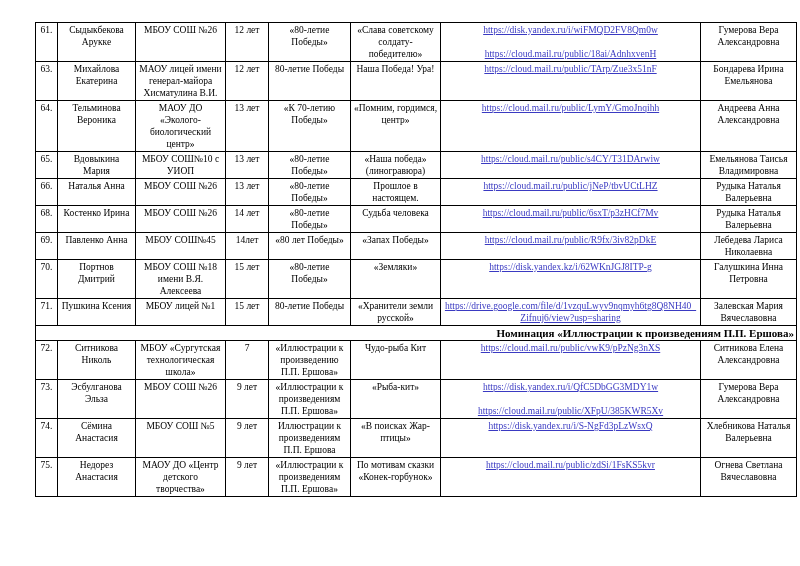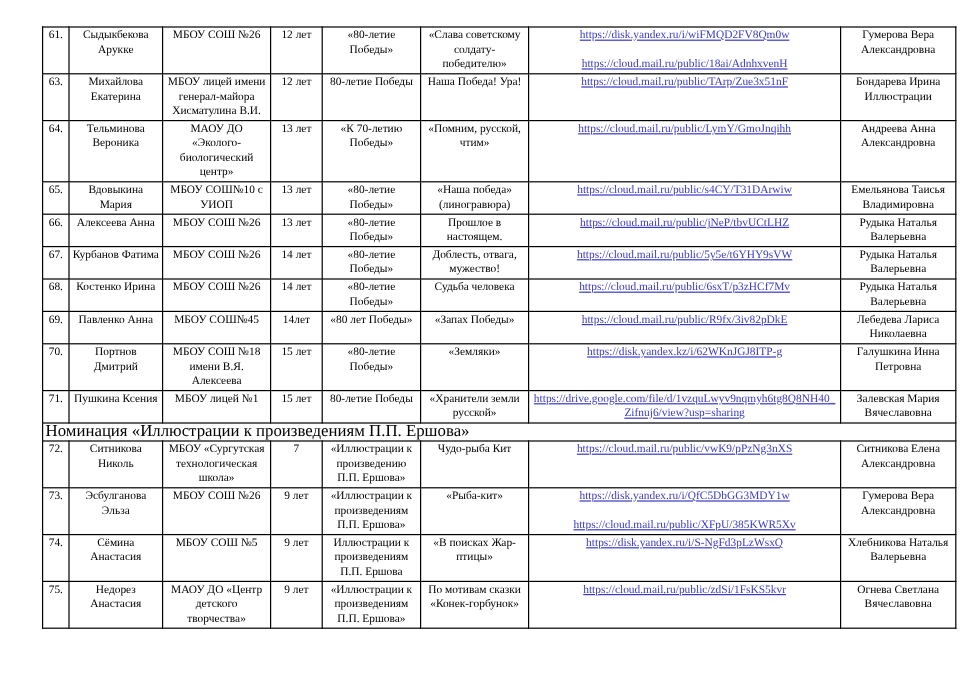--- a/index.html
+++ b/index.html
@@ -39,24 +39,24 @@
   td.num-cell { text-align: center; }
   td.link-cell { word-break: break-all; }
   .link-line {
     display: block;
     color: #3a3ac2;
     text-decoration: underline;
     word-break: break-all;
   }
   .link-gap { display: block; height: 12px; }
   tr.section-row td {
-    font-weight: normal;
-    font-size: 14px;
+    font-weight: bold;
+    font-size: 11px;
     line-height: 14px;
-    text-align: left;
+    text-align: right;
     padding: 0 2px;
   }
 </style>
 </head>
 <body>
 
 <div class="page">
   <table class="results">
     <colgroup>
       <col style="width:22px">
@@ -79,74 +79,62 @@
           <td class="link-cell">
             <a class="link-line" href="#">https://disk.yandex.ru/i/wiFMQD2FV8Qm0w</a>
             <span class="link-gap"></span>
             <a class="link-line" href="#">https://cloud.mail.ru/public/18ai/AdnhxvenH</a>
           </td>
           <td>Гумерова Вера Александровна</td>
         </tr>
         <tr>
           <td class="num-cell">63.</td>
           <td>Михайлова Екатерина</td>
-          <td>МБОУ лицей имени генерал-майора Хисматулина В.И.</td>
+          <td>МАОУ лицей имени генерал-майора Хисматулина В.И.</td>
           <td>12 лет</td>
           <td>80-летие Победы</td>
           <td>Наша Победа! Ура!</td>
           <td class="link-cell">
             <a class="link-line" href="#">https://cloud.mail.ru/public/TArp/Zue3x51nF</a>
           </td>
-          <td>Бондарева Ирина Иллюстрации</td>
+          <td>Бондарева Ирина Емельянова</td>
         </tr>
         <tr>
           <td class="num-cell">64.</td>
           <td>Тельминова Вероника</td>
           <td>МАОУ ДО «Эколого-биологический центр»</td>
           <td>13 лет</td>
           <td>«К 70-летию Победы»</td>
-          <td>«Помним, русской, чтим»</td>
+          <td>«Помним, гордимся, центр»</td>
           <td class="link-cell">
             <a class="link-line" href="#">https://cloud.mail.ru/public/LymY/GmoJnqihh</a>
           </td>
           <td>Андреева Анна Александровна</td>
         </tr>
         <tr>
           <td class="num-cell">65.</td>
           <td>Вдовыкина Мария</td>
           <td>МБОУ СОШ№10 с УИОП</td>
           <td>13 лет</td>
           <td>«80-летие Победы»</td>
           <td>«Наша победа» (линогравюра)</td>
           <td class="link-cell">
             <a class="link-line" href="#">https://cloud.mail.ru/public/s4CY/T31DArwiw</a>
           </td>
           <td>Емельянова Таисья Владимировна</td>
         </tr>
         <tr>
           <td class="num-cell">66.</td>
-          <td>Алексеева Анна</td>
+          <td>Наталья Анна</td>
           <td>МБОУ СОШ №26</td>
           <td>13 лет</td>
           <td>«80-летие Победы»</td>
           <td>Прошлое в настоящем.</td>
           <td class="link-cell">
             <a class="link-line" href="#">https://cloud.mail.ru/public/jNeP/tbvUCtLHZ</a>
-          </td>
-          <td>Рудыка Наталья Валерьевна</td>
-        </tr>
-        <tr>
-          <td class="num-cell">67.</td>
-          <td>Курбанов Фатима</td>
-          <td>МБОУ СОШ №26</td>
-          <td>14 лет</td>
-          <td>«80-летие Победы»</td>
-          <td>Доблесть, отвага, мужество!</td>
-          <td class="link-cell">
-            <a class="link-line" href="#">https://cloud.mail.ru/public/5y5e/t6YHY9sVW</a>
           </td>
           <td>Рудыка Наталья Валерьевна</td>
         </tr>
         <tr>
           <td class="num-cell">68.</td>
           <td>Костенко Ирина</td>
           <td>МБОУ СОШ №26</td>
           <td>14 лет</td>
           <td>«80-летие Победы»</td>
           <td>Судьба человека</td>

